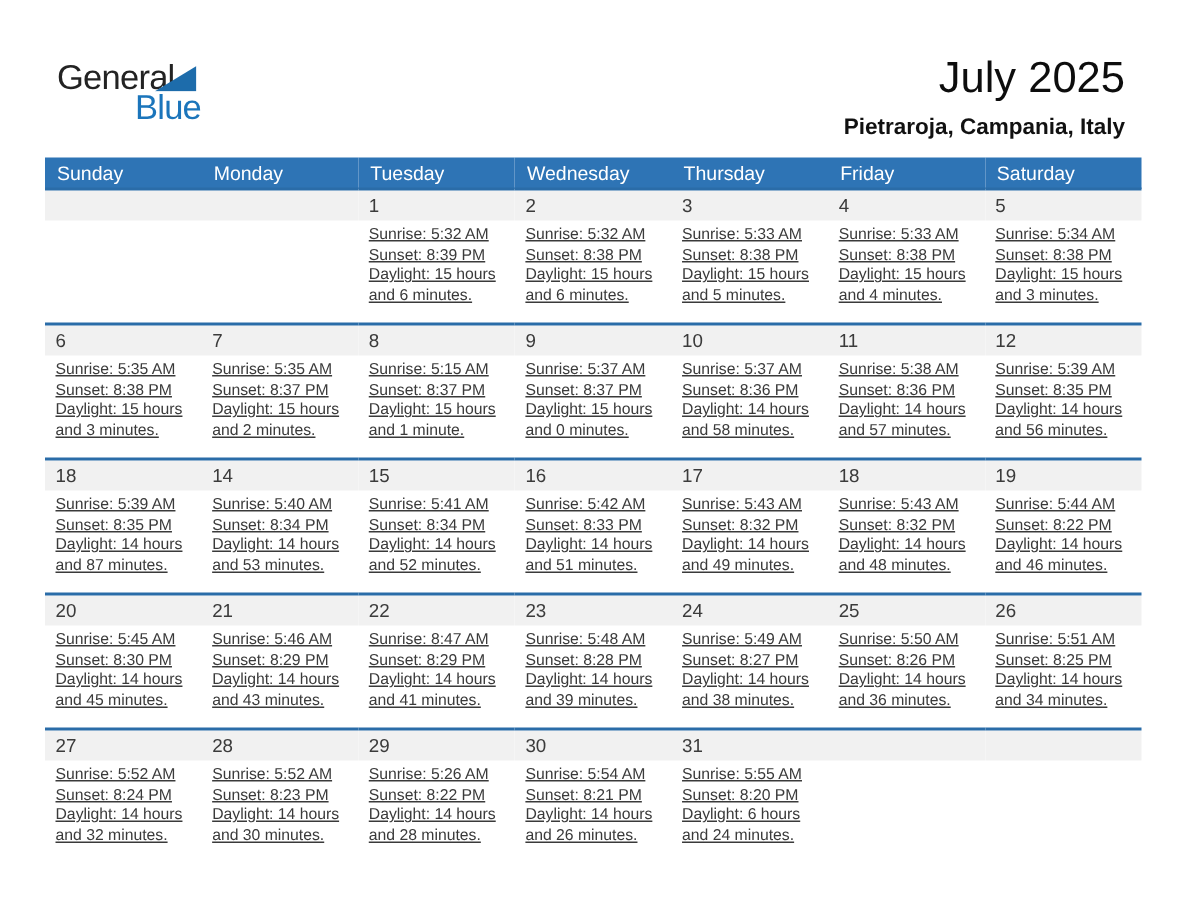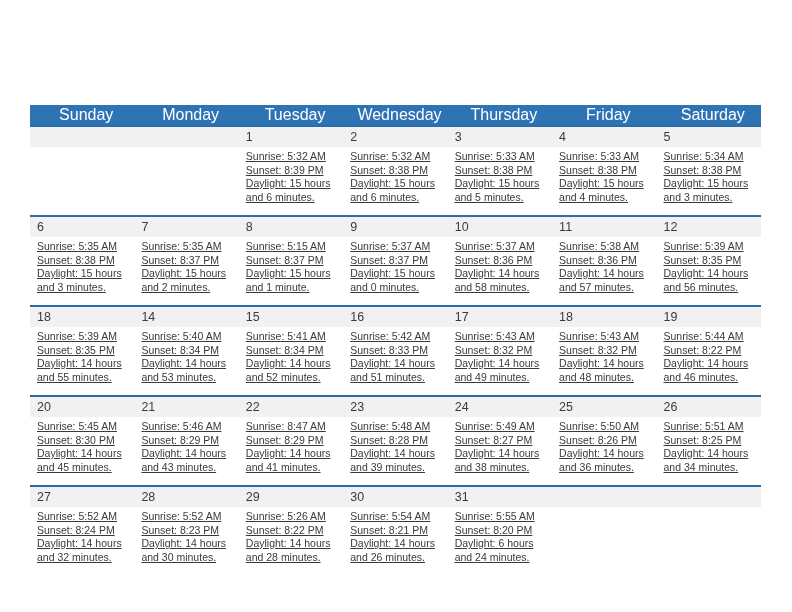--- a/index.html
+++ b/index.html
@@ -38,22 +38,22 @@
   table.calendar {
     position: absolute; left: 30px; top: 105px;
     width: 731px;
     border-collapse: collapse;
     table-layout: fixed;
   }
   thead th {
     background: #2e74b5;
     color: #ffffff;
     font-weight: normal;
-    font-size: 16px;
-    text-align: center;
+    font-size: 13px;
+    text-align: left;
     height: 20px;
     padding: 0 0 0 8px;
     vertical-align: middle;
   }
   tbody tr { border-top: 2px solid #2a6ca8; height: 90px; }
   tbody td { padding: 0; vertical-align: top; }
   .day-number {
     background: #f1f1f1;
     height: 15px;
     padding: 3px 0 2px 7px;
@@ -67,21 +67,30 @@
     line-height: 13.5px;
     color: #3a3a3a;
     text-decoration: underline;
   }
 </style>
 </head>
 <body>
 
 <div class="page">
 
-
+  <div class="logo">
+    <span class="logo-general">General</span>
+    <span class="logo-triangle"></span>
+    <span class="logo-blue">Blue</span>
+  </div>
+
+  <div class="title-block">
+    <div class="month-title">July 2025</div>
+    <div class="location">Pietraroja, Campania, Italy</div>
+  </div>
 
   <table class="calendar">
     <thead>
       <tr>
         <th>Sunday</th>
         <th>Monday</th>
         <th>Tuesday</th>
         <th>Wednesday</th>
         <th>Thursday</th>
         <th>Friday</th>
@@ -204,21 +213,21 @@
         <div class="detail-line">Daylight: 14 hours and 56 minutes.</div>
       </div>
     </td>
         </tr>
         <tr>
           <td class="day-cell">
       <div class="day-number">18</div>
       <div class="day-details">
         <div class="detail-line">Sunrise: 5:39 AM</div>
         <div class="detail-line">Sunset: 8:35 PM</div>
-        <div class="detail-line">Daylight: 14 hours and 55 minutes.</div>
+        <div class="detail-line">Daylight: 14 hours and 87 minutes.</div>
       </div>
     </td>
           <td class="day-cell">
       <div class="day-number">14</div>
       <div class="day-details">
         <div class="detail-line">Sunrise: 5:40 AM</div>
         <div class="detail-line">Sunset: 8:34 PM</div>
         <div class="detail-line">Daylight: 14 hours and 53 minutes.</div>
       </div>
     </td>

